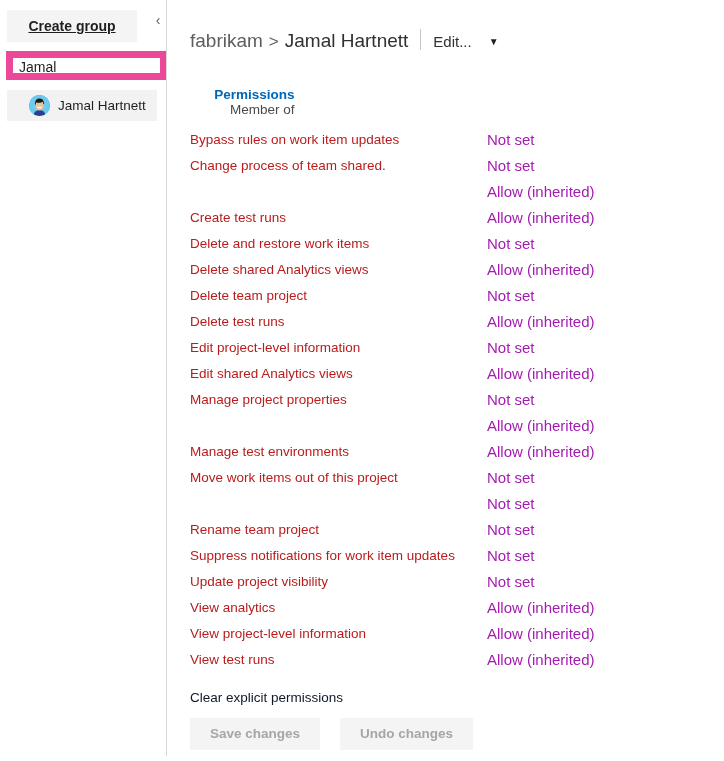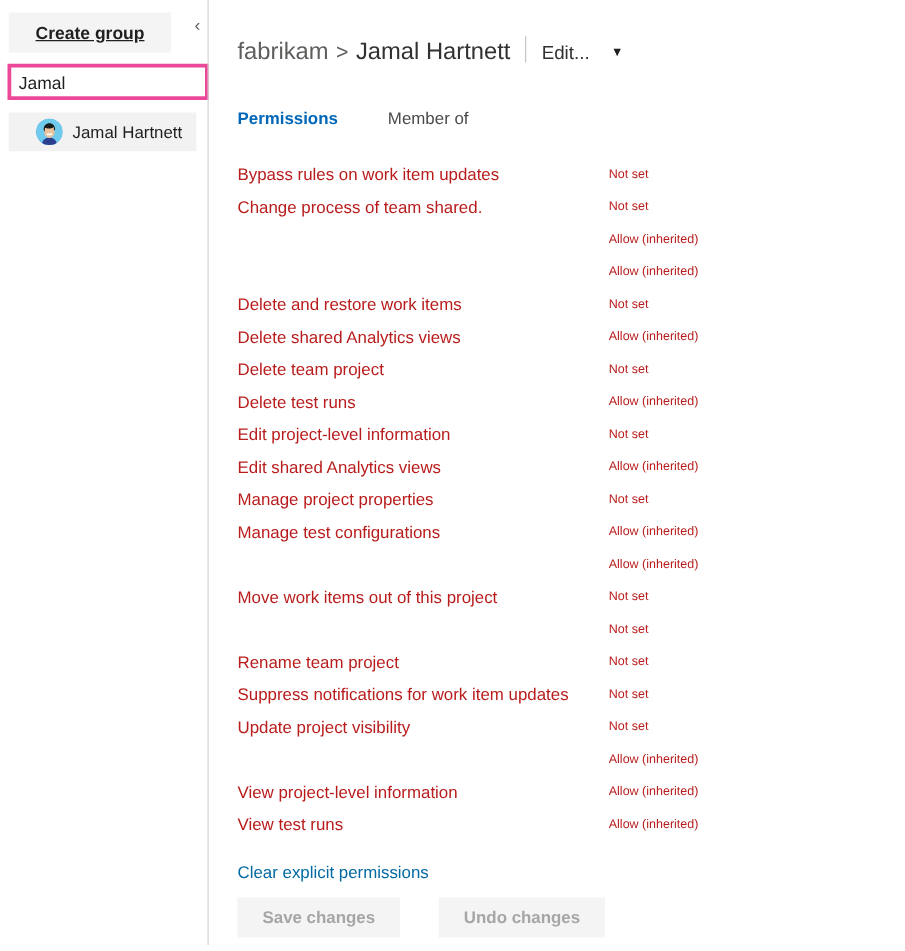--- a/index.html
+++ b/index.html
@@ -65,21 +65,21 @@
     cursor: pointer;
     user-select: none;
   }
   #search-input-wrap {
     position: absolute;
     left: 6px;
     top: 51px;
     width: 161px;
     height: 29px;
     box-sizing: border-box;
-    border: 3px solid #ec4899;
+    border: 7px solid #ec4899;
     background: #ffffff;
   }
   #search-input {
     width: 100%;
     height: 100%;
     border: none;
     outline: none;
     box-sizing: border-box;
     padding: 0 6px;
     font-family: "Liberation Sans", sans-serif;
@@ -166,21 +166,22 @@
     color: #1f1f1f;
     position: relative;
     top: -2px;
   }
 
   #tabs {
     position: absolute;
     left: 23px;
     top: 87px;
     display: flex;
-    align-items: flex-start;
+    align-items: flex-end;
+    flex-direction: column;
   }
   .tab {
     font-size: 13.5px;
     cursor: pointer;
     white-space: nowrap;
   }
   .tab.active {
     color: #0067b8;
     font-weight: bold;
   }
@@ -206,40 +207,39 @@
     position: absolute;
     left: 0;
     top: 0;
     font-size: 13.5px;
     color: #b91c1c;
   }
   .perm-value {
     position: absolute;
     left: 297px;
     top: 0;
-    font-size: 10px;
-    color: #b91c1c;
+    font-size: 15px;
+    color: #a21caf;
   }
 
   #clear-explicit-permissions {
     position: absolute;
     left: 23px;
     top: 690px;
     font-size: 13.5px;
-    color: #0369a1;
+    color: #0f172a;
     cursor: pointer;
     white-space: nowrap;
   }
 
   #action-buttons {
     position: absolute;
     left: 23px;
     top: 718px;
     display: flex;
-    gap: 11px;
   }
   .action-button {
     height: 32px;
     background: #f4f4f4;
     border: none;
     color: #a6a6a6;
     font-family: "Liberation Sans", sans-serif;
     font-size: 13.5px;
     font-weight: bold;
     padding: 0 20px;
@@ -305,20 +305,21 @@
         <span class="perm-value">Not set</span>
       </div>
       <div class="perm-row">
         <span class="perm-label">Change process of team shared.</span>
         <span class="perm-value">Not set</span>
       </div>
       <div class="perm-row">
         <span class="perm-value">Allow (inherited)</span>
       </div>
       <div class="perm-row">
+        <span class="perm-label">Create test runs</span>
         <span class="perm-value">Allow (inherited)</span>
       </div>
       <div class="perm-row">
         <span class="perm-label">Delete and restore work items</span>
         <span class="perm-value">Not set</span>
       </div>
       <div class="perm-row">
         <span class="perm-label">Delete shared Analytics views</span>
         <span class="perm-value">Allow (inherited)</span>
       </div>
@@ -336,24 +337,24 @@
       </div>
       <div class="perm-row">
         <span class="perm-label">Edit shared Analytics views</span>
         <span class="perm-value">Allow (inherited)</span>
       </div>
       <div class="perm-row">
         <span class="perm-label">Manage project properties</span>
         <span class="perm-value">Not set</span>
       </div>
       <div class="perm-row">
-        <span class="perm-label">Manage test configurations</span>
-        <span class="perm-value">Allow (inherited)</span>
-      </div>
-      <div class="perm-row">
+        <span class="perm-value">Allow (inherited)</span>
+      </div>
+      <div class="perm-row">
+        <span class="perm-label">Manage test environments</span>
         <span class="perm-value">Allow (inherited)</span>
       </div>
       <div class="perm-row">
         <span class="perm-label">Move work items out of this project</span>
         <span class="perm-value">Not set</span>
       </div>
       <div class="perm-row">
         <span class="perm-value">Not set</span>
       </div>
       <div class="perm-row">
@@ -362,20 +363,21 @@
       </div>
       <div class="perm-row">
         <span class="perm-label">Suppress notifications for work item updates</span>
         <span class="perm-value">Not set</span>
       </div>
       <div class="perm-row">
         <span class="perm-label">Update project visibility</span>
         <span class="perm-value">Not set</span>
       </div>
       <div class="perm-row">
+        <span class="perm-label">View analytics</span>
         <span class="perm-value">Allow (inherited)</span>
       </div>
       <div class="perm-row">
         <span class="perm-label">View project-level information</span>
         <span class="perm-value">Allow (inherited)</span>
       </div>
       <div class="perm-row">
         <span class="perm-label">View test runs</span>
         <span class="perm-value">Allow (inherited)</span>
       </div>

